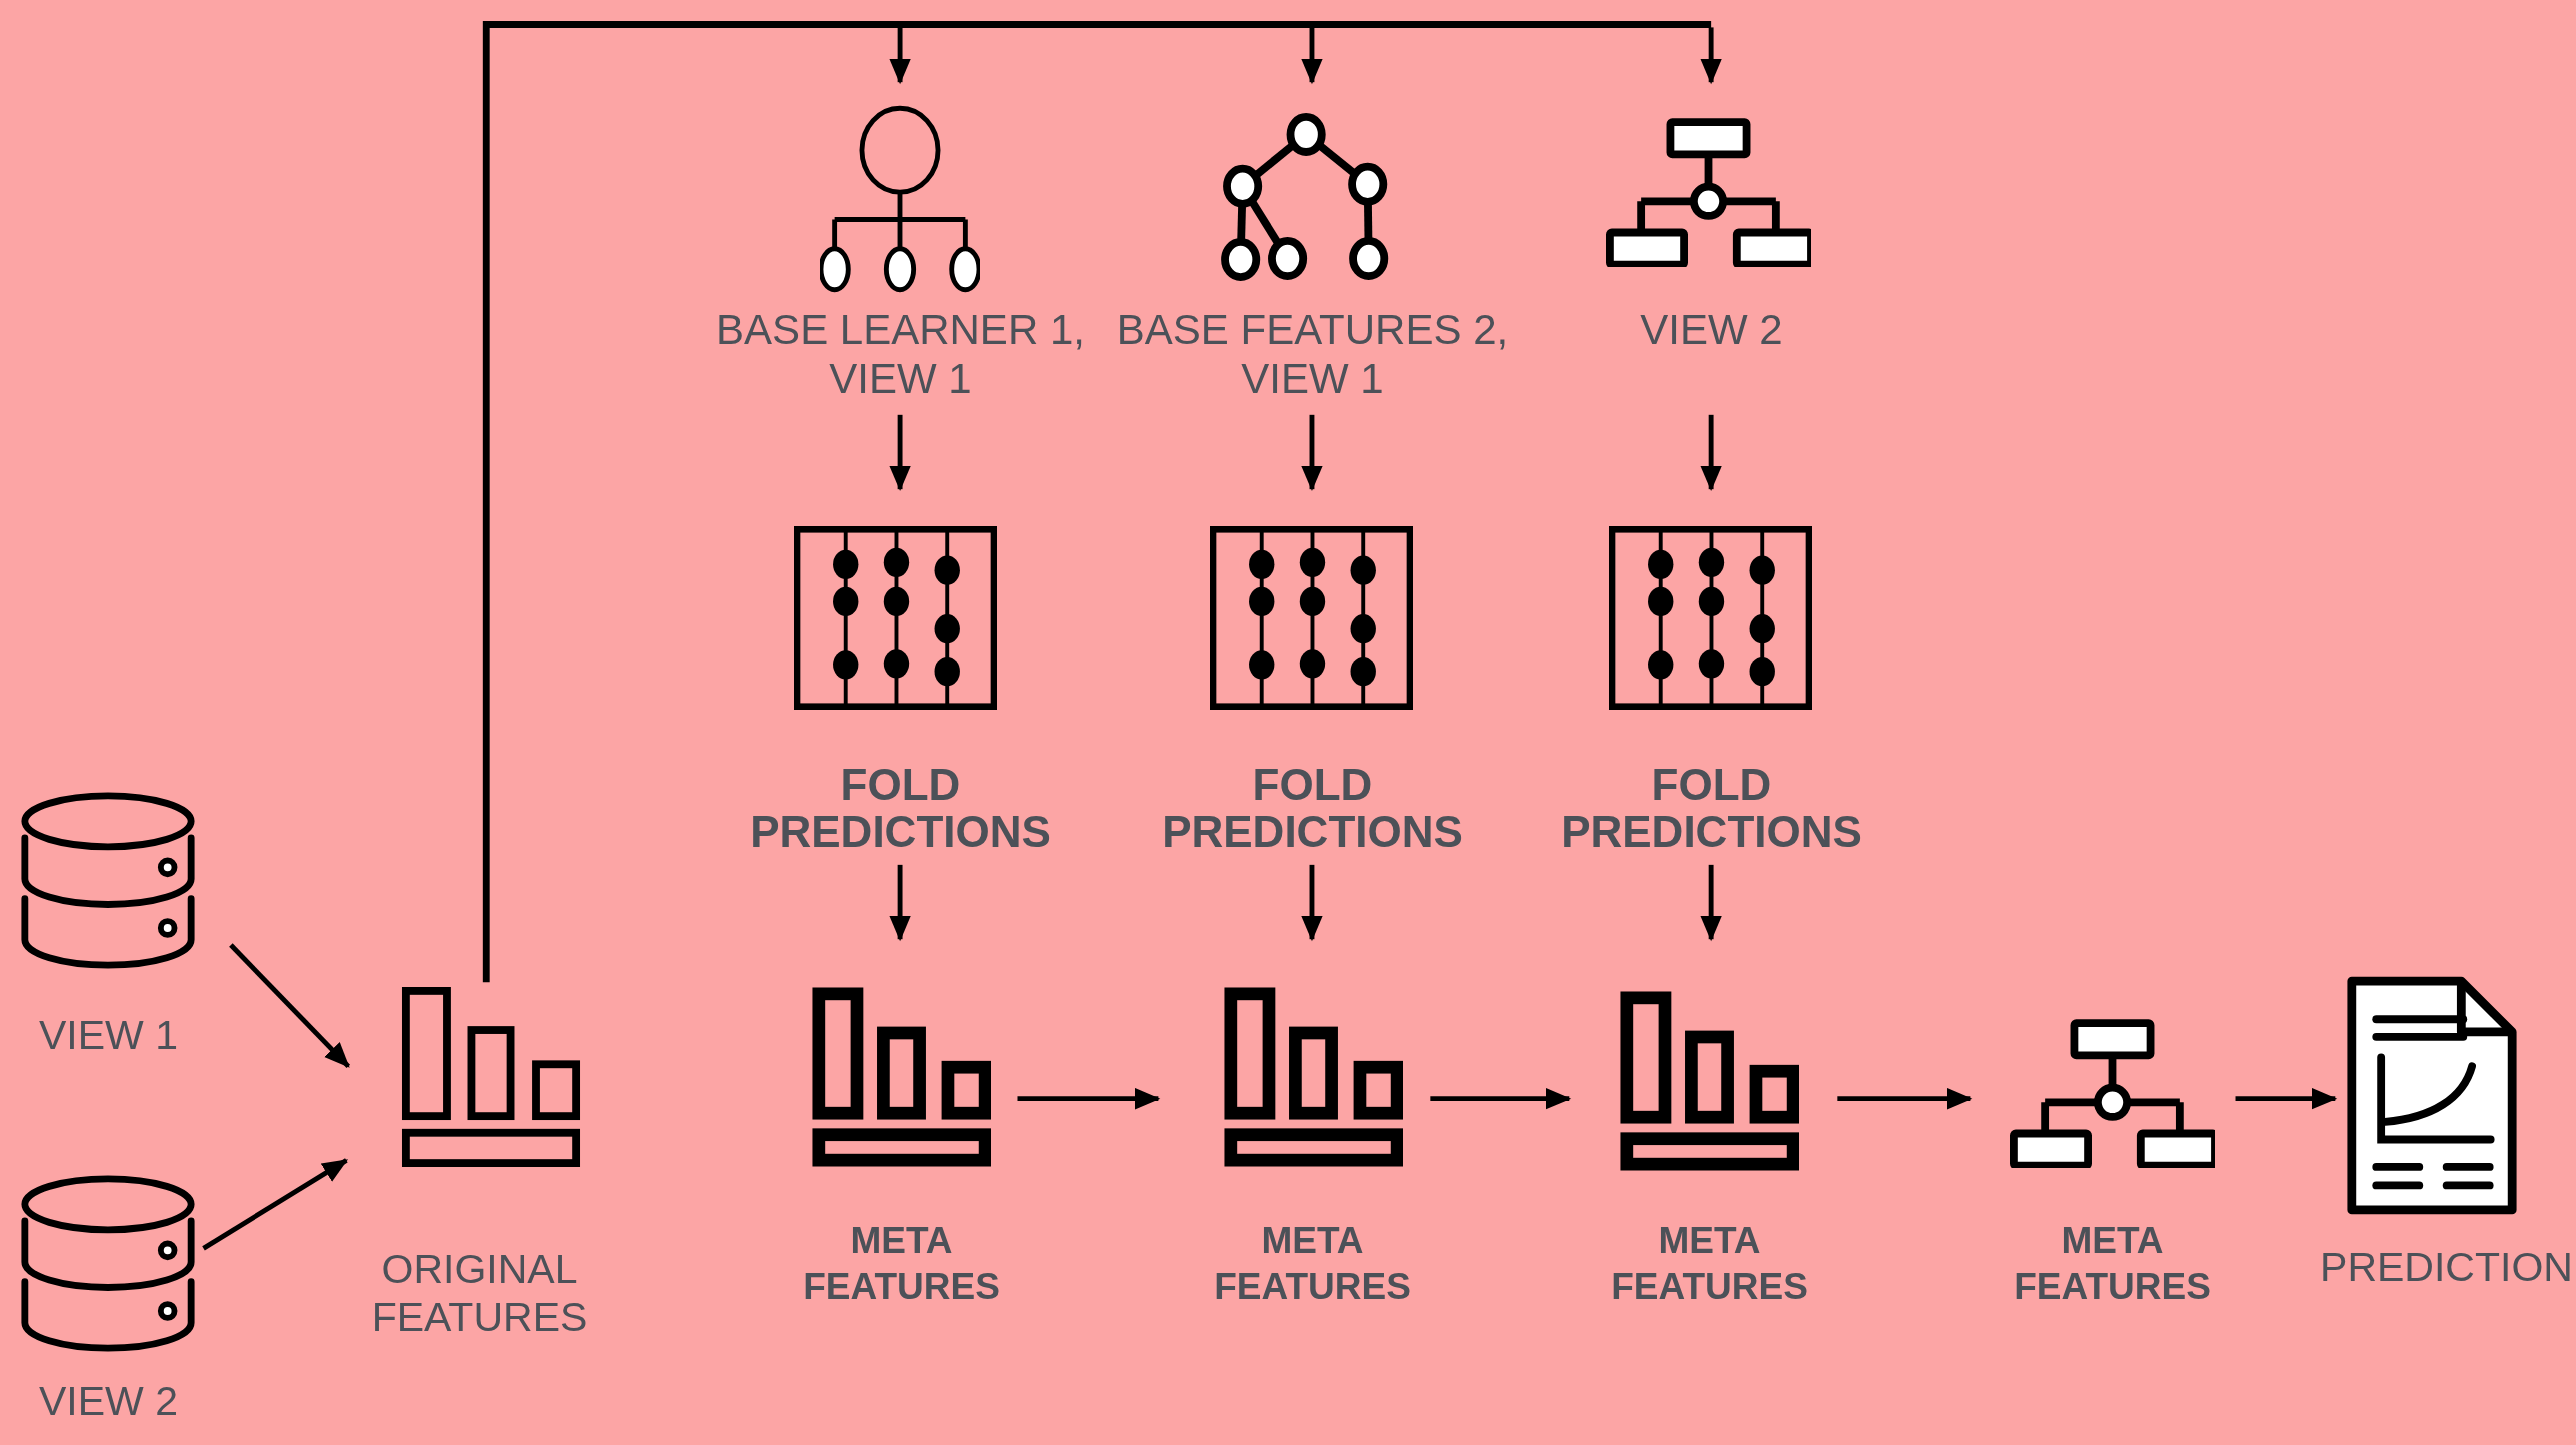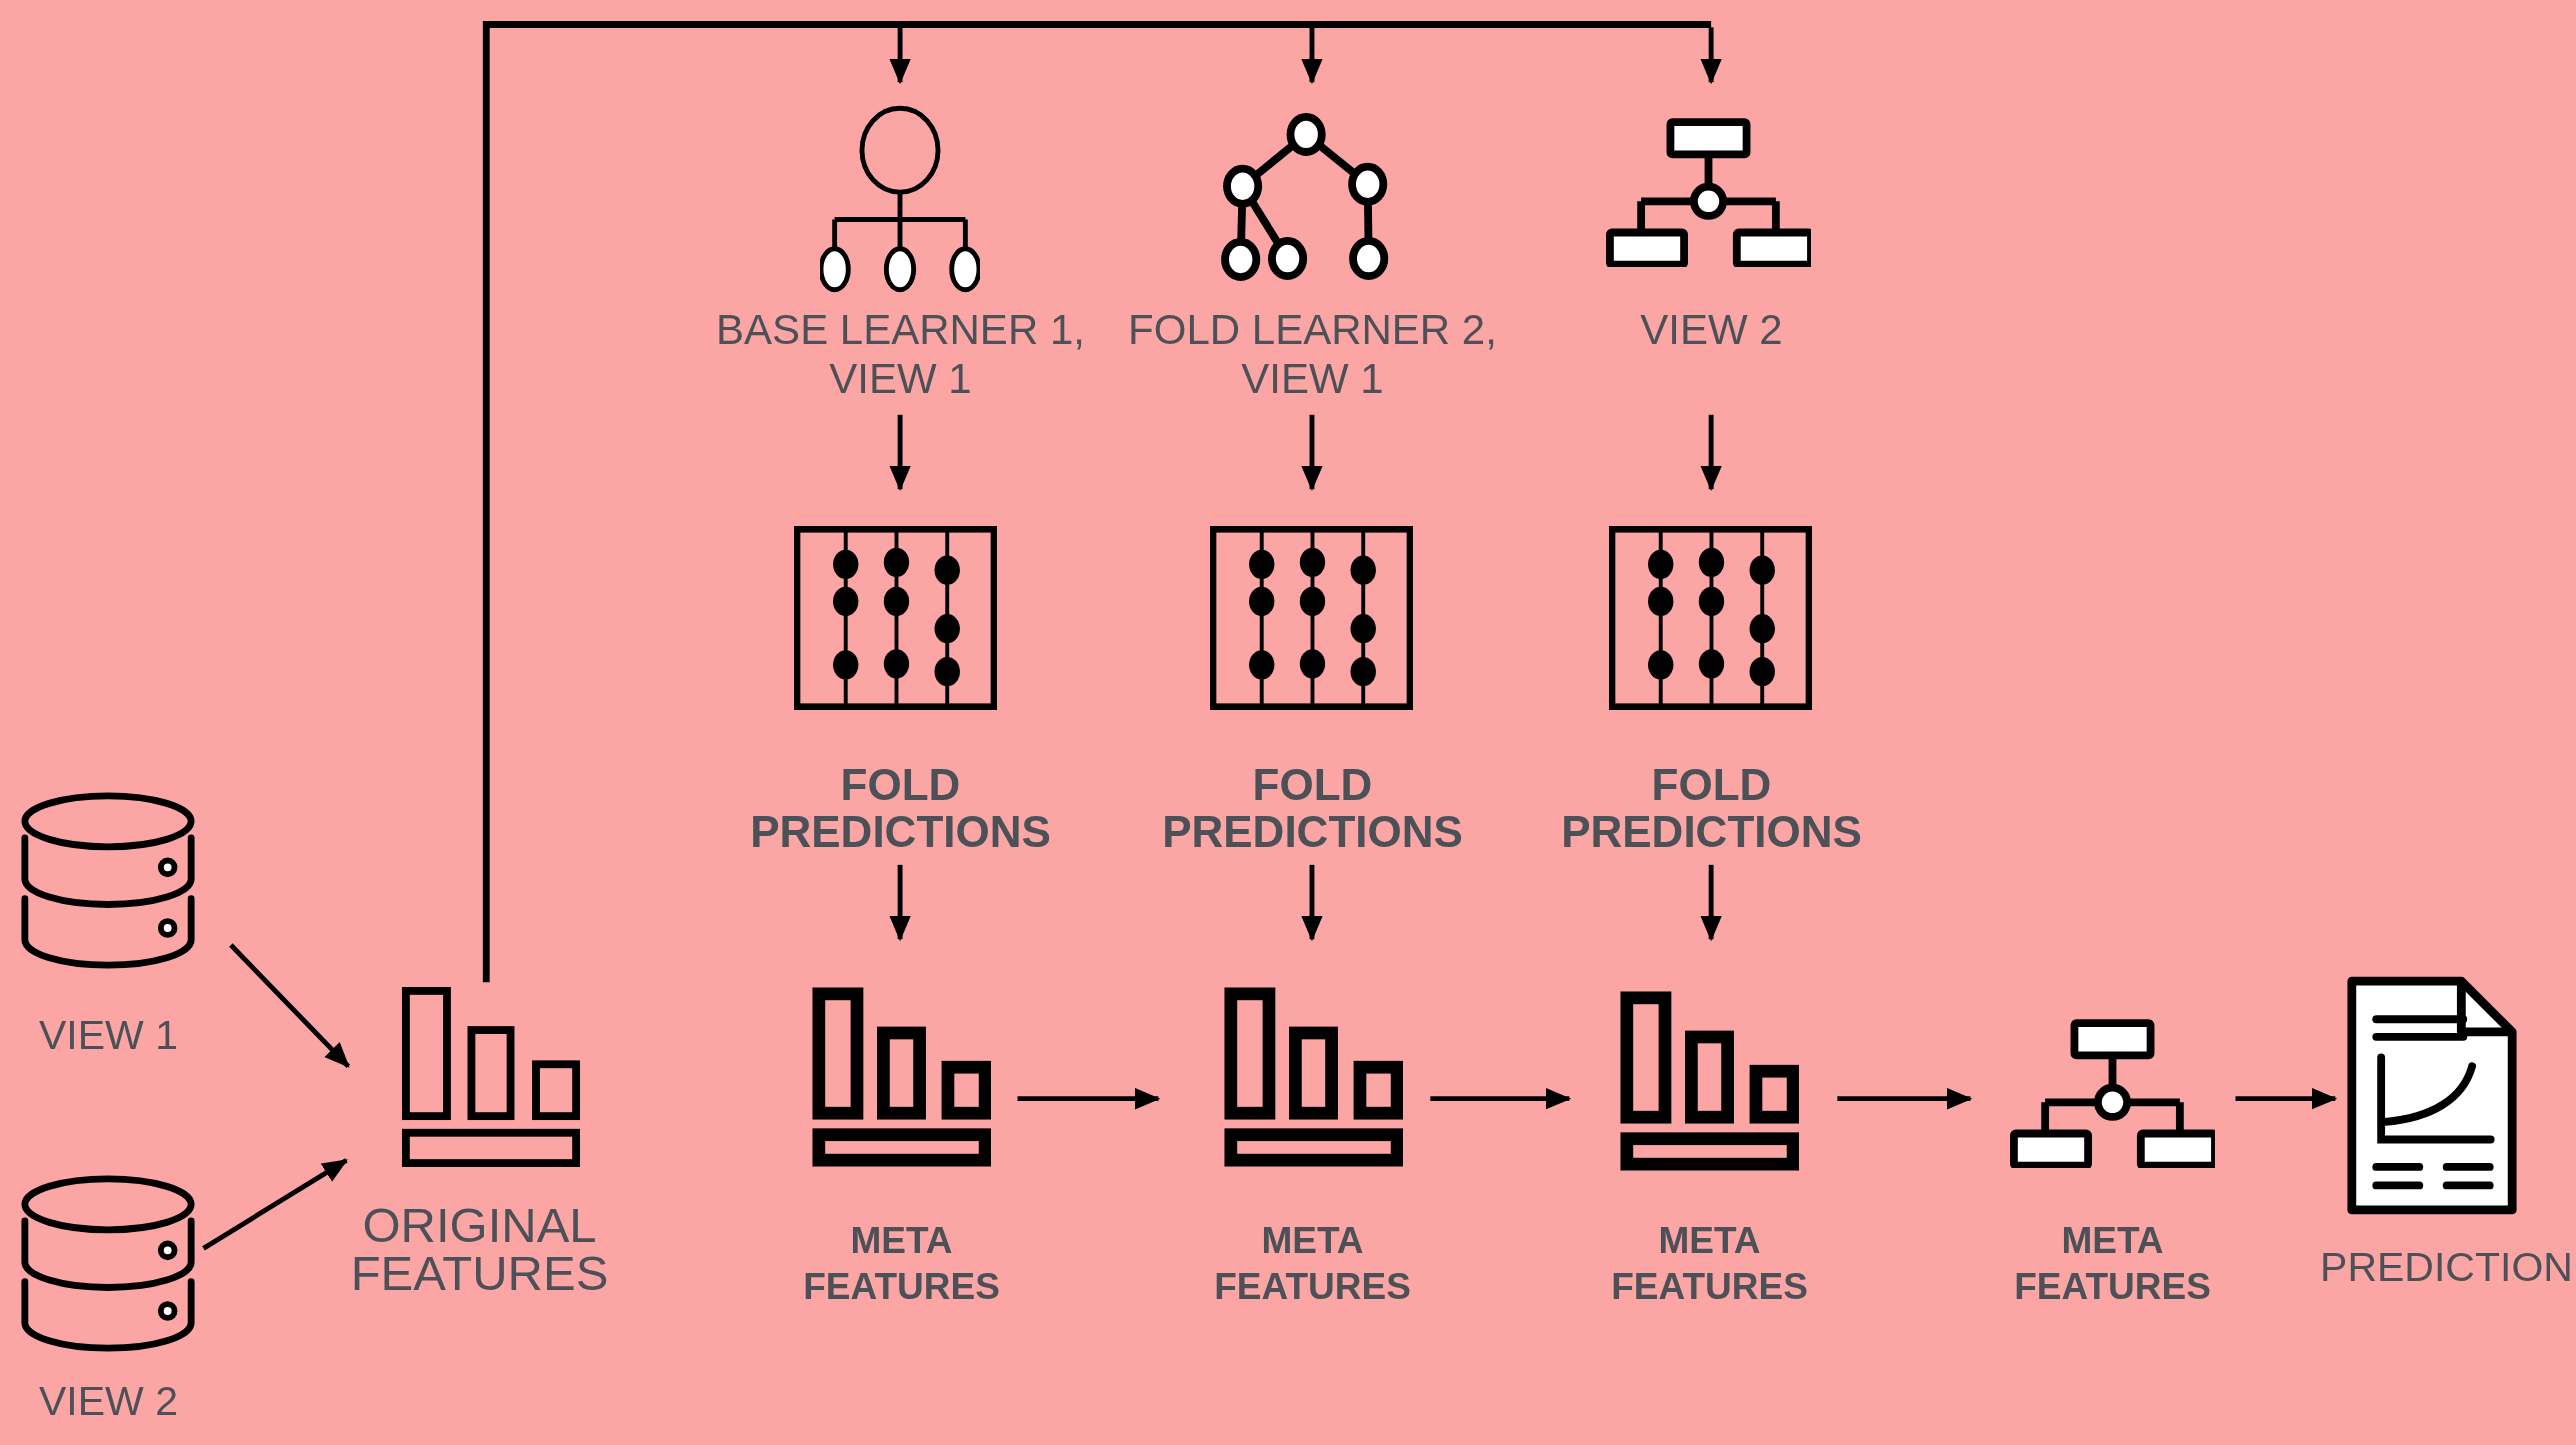--- a/index.html
+++ b/index.html
@@ -16,21 +16,21 @@
     color:#4c5158;
     text-align:center;
     font-weight:400;
     white-space:nowrap;
   }
   .label .ln{display:block;}
   .lbl-learner{font-size:42px;line-height:49px;}
   .lbl-fold{font-size:44px;line-height:47px;font-weight:bold;}
   .lbl-meta{font-size:37px;line-height:46px;font-weight:bold;}
   .lbl-view{font-size:41px;line-height:47px;}
-  .lbl-orig{font-size:49px;line-height:48px;}
+  .lbl-orig{font-size:41px;line-height:48px;margin-top:44px;}
   .lbl-pred{font-size:41px;line-height:47px;}
   svg{display:block;}
 </style>
 </head>
 <body>
 
 <div id="canvas">
 
   <svg class="abs" style="left:0;top:0;" width="2576" height="1445" viewBox="0 0 2633 1477">
     <defs>
@@ -239,21 +239,21 @@
       <line x1="33" y1="217" x2="77" y2="217"></line>
       <line x1="105" y1="217" x2="149" y2="217"></line>
     </g>
   </svg>
 
   <div class="label lbl-learner" style="left:695px;top:305px;width:411px;">
     <span class="ln">BASE LEARNER 1,</span>
     <span class="ln">VIEW 1</span>
   </div>
   <div class="label lbl-learner" style="left:1107px;top:305px;width:411px;">
-    <span class="ln">FOLD LEARNER 2,</span>
+    <span class="ln">BASE FEATURES 2,</span>
     <span class="ln">VIEW 1</span>
   </div>
   <div class="label lbl-learner" style="left:1506px;top:305px;width:411px;">
     <span class="ln">VIEW 2</span>
   </div>
 
   <div class="label lbl-fold" style="left:695px;top:761px;width:411px;">
     <span class="ln">FOLD</span>
     <span class="ln">PREDICTIONS</span>
   </div>

